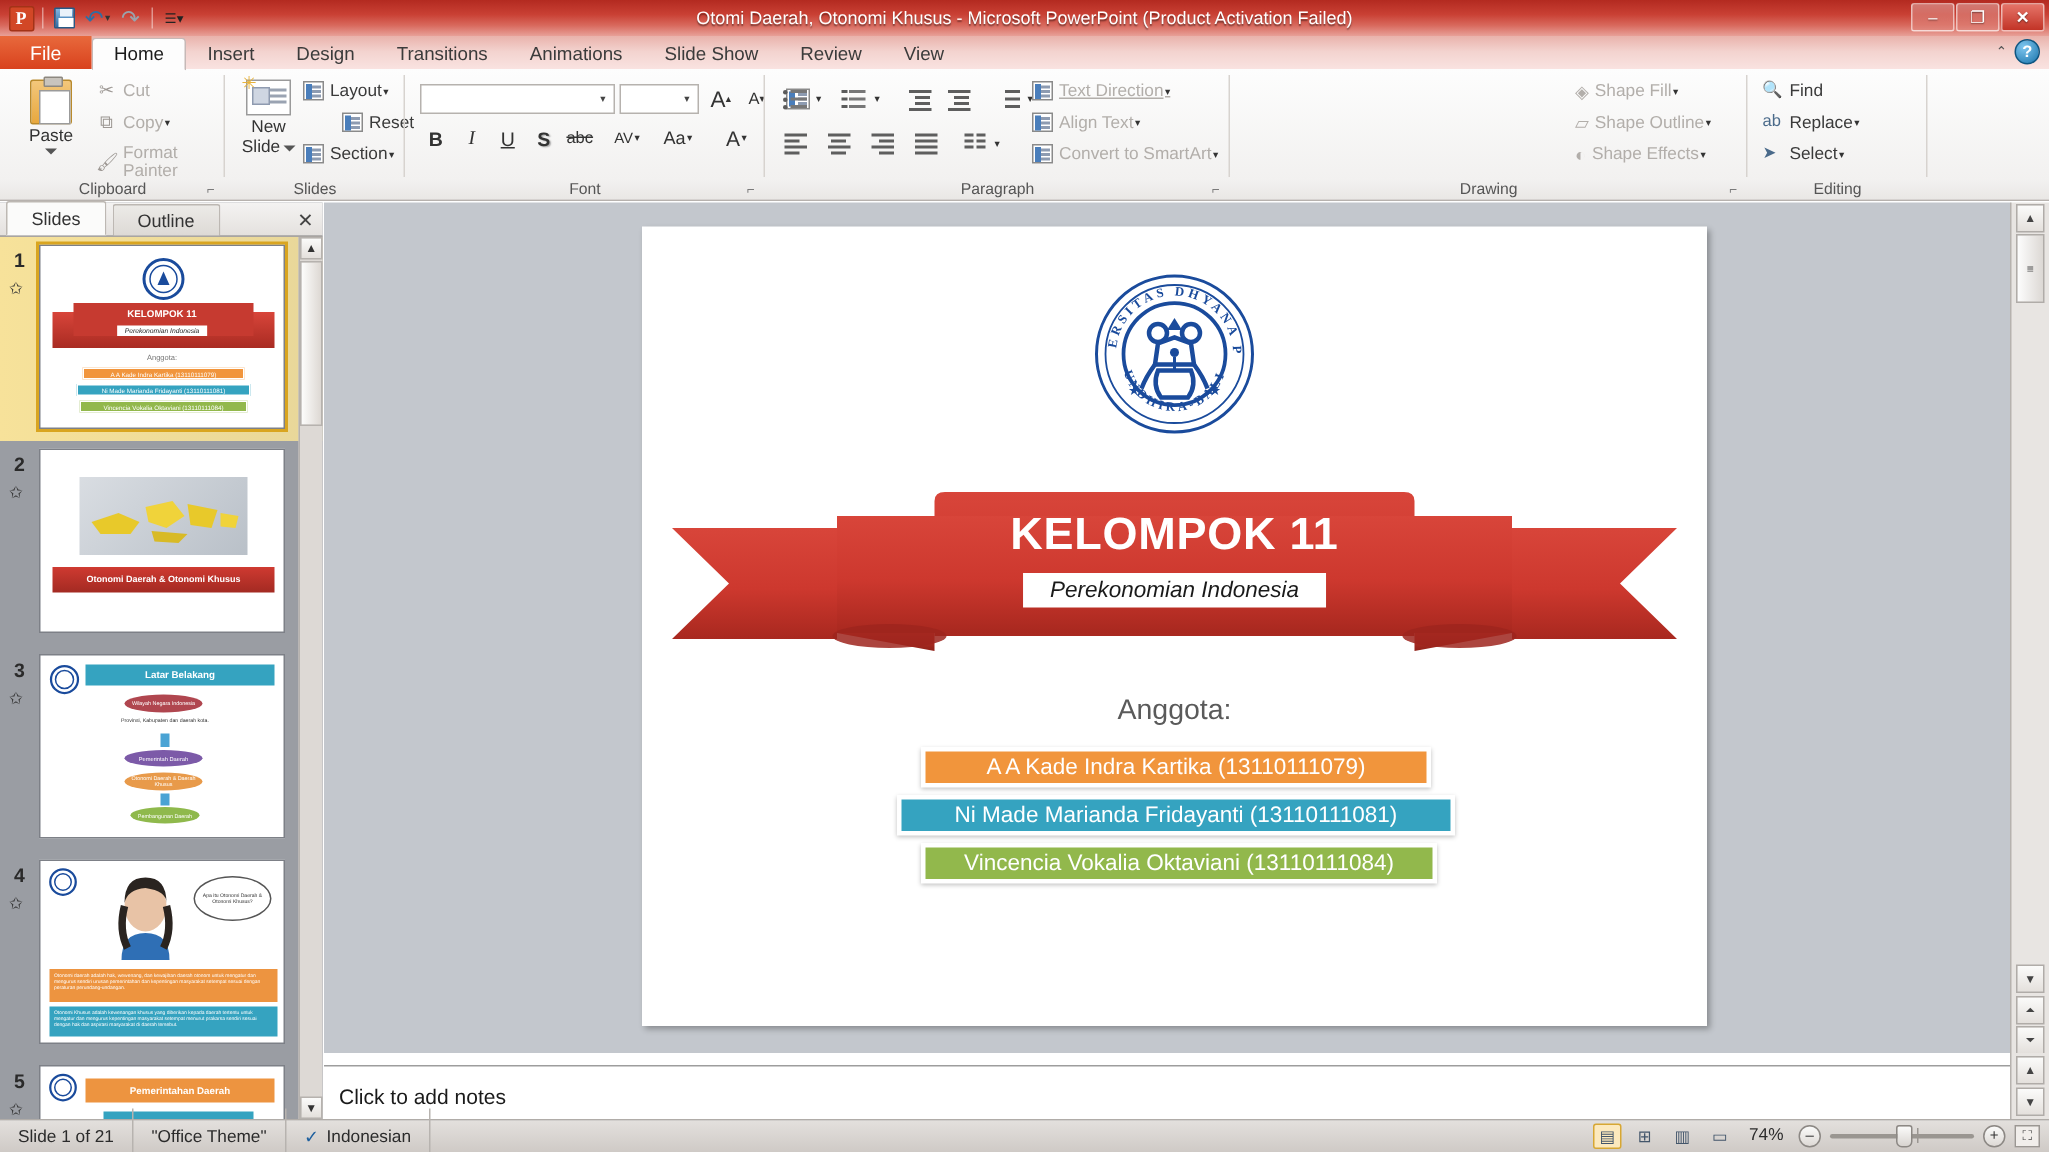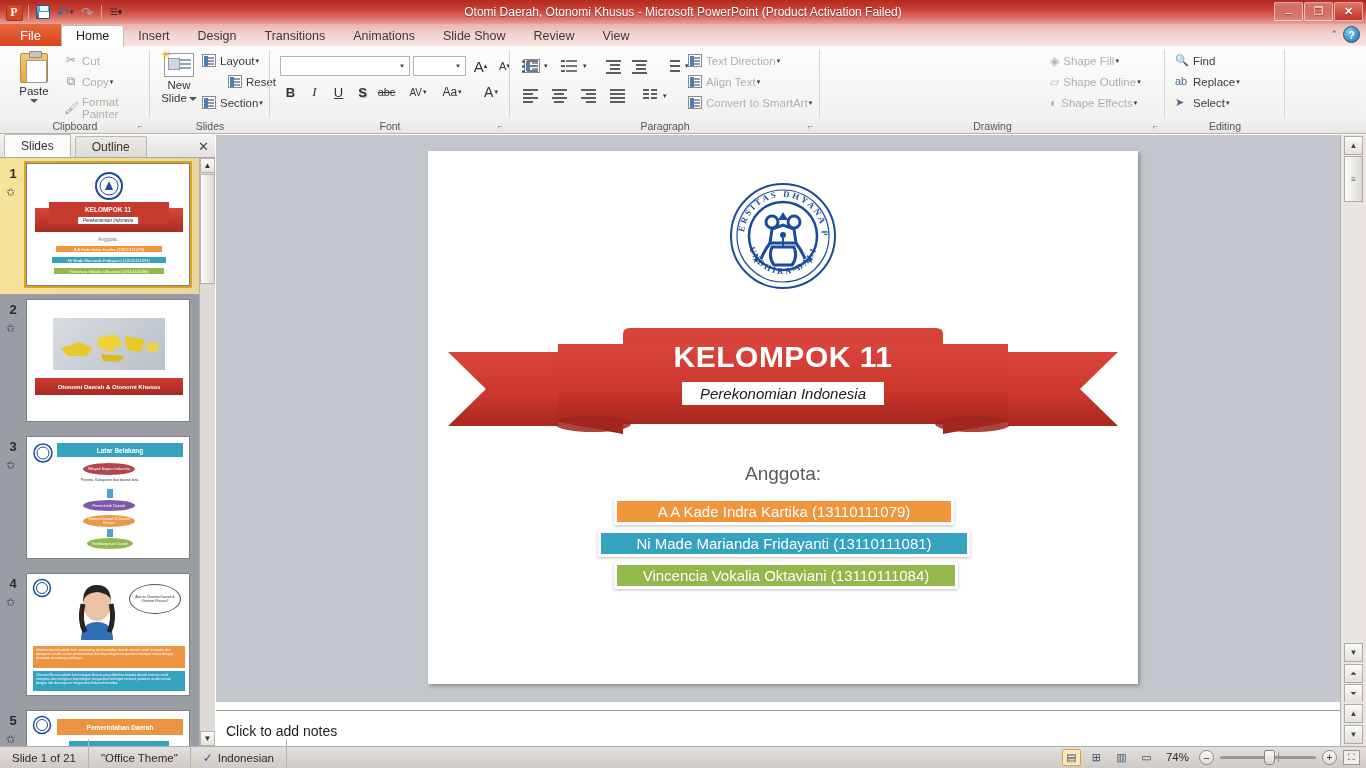--- a/index.html
+++ b/index.html
@@ -493,21 +493,21 @@
         <i style="top:1px;width:6px"></i>
           <i style="top:5px;width:6px"></i>
           <i style="top:9px;width:6px"></i>
         <i style="top:1px;left:9px;width:6px"></i>
           <i style="top:5px;left:9px;width:6px"></i>
           <i style="top:9px;left:9px;width:6px"></i>
         </span>
       </div>
     <span class="mini-arrow" style="position:absolute;left:152px;top:46px;">▾</span>
 
-    <div class="ritem dis" style="left:178px;top:8px;">
+    <div class="ritem dis" style="left:178px;top:8px;text-decoration:underline;">
       <span class="ic sq-ic">
           <i></i>
           <b></b>
         </span>
       <span>Text Direction</span>
       <span class="mini-arrow">▾</span>
     </div>
     <div class="ritem dis" style="left:178px;top:29px;">
       <span class="ic sq-ic">
           <i></i>

